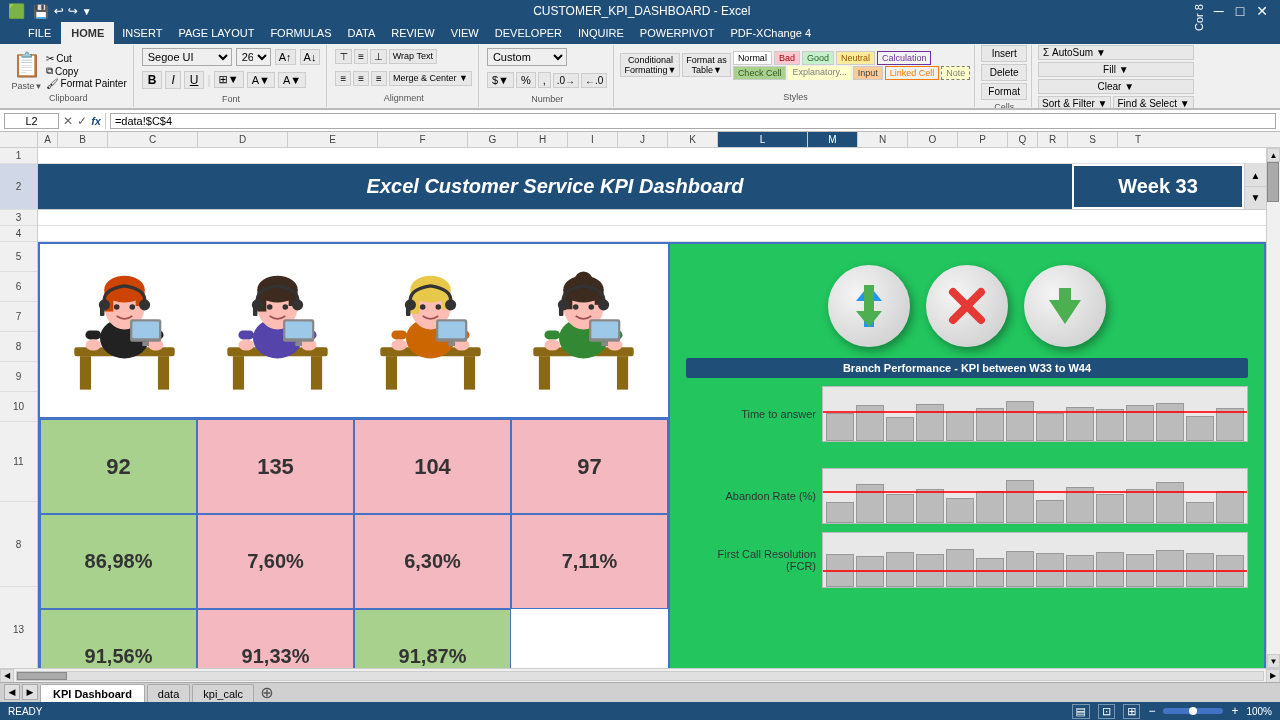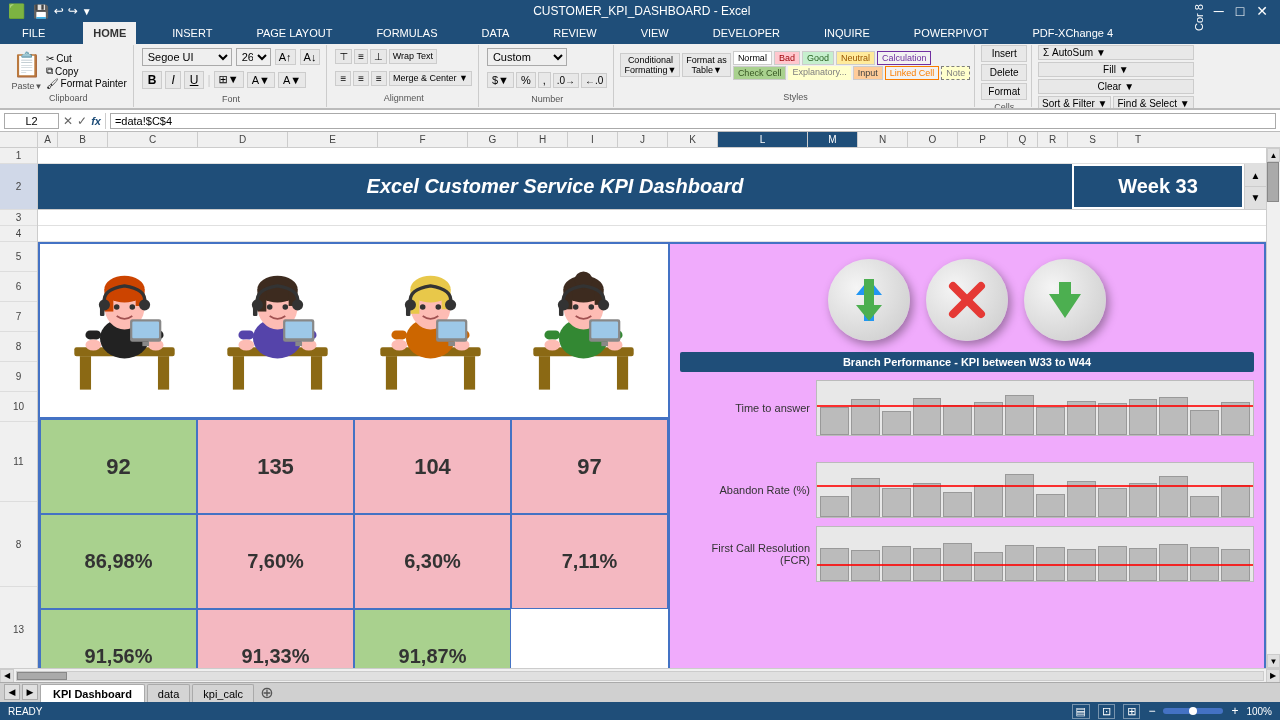--- a/index.html
+++ b/index.html
@@ -20,21 +20,21 @@
     </div>
     <div style="color:white; font-size:12px;">CUSTOMER_KPI_DASHBOARD - Excel</div>
     <div style="display:flex; gap:4px; align-items:center;">
       <span style="color:white; font-size:11px; writing-mode:vertical-rl; transform:rotate(180deg); height:40px; line-height:14px;">Cor 8</span>
       <span style="color:white; font-size:14px; cursor:pointer; padding:0 4px;">─</span>
       <span style="color:white; font-size:14px; cursor:pointer; padding:0 4px;">□</span>
       <span style="color:white; font-size:14px; cursor:pointer; padding:0 4px;">✕</span>
     </div>
   </div>
 
-  <div style="display:flex; background:#1f4e79; height:22px; align-items:flex-end; padding:0 12px;gap:28px;">
+  <div style="display:flex; background:#1f4e79; height:22px; align-items:flex-end; padding:0 18px;">
     <div style="background:#1f4e79; color:white; font-size:11px; padding:2px 10px; cursor:pointer; height:22px; display:flex; align-items:center;">FILE</div>
     <div style="background:#f0f0f0; color:#333; font-size:11px; padding:2px 10px; cursor:pointer; height:22px; display:flex; align-items:center; font-weight:bold;">HOME</div>
     <div style="background:#1f4e79; color:white; font-size:11px; padding:2px 8px; cursor:pointer; height:22px; display:flex; align-items:center;">INSERT</div>
     <div style="background:#1f4e79; color:white; font-size:11px; padding:2px 8px; cursor:pointer; height:22px; display:flex; align-items:center;">PAGE LAYOUT</div>
     <div style="background:#1f4e79; color:white; font-size:11px; padding:2px 8px; cursor:pointer; height:22px; display:flex; align-items:center;">FORMULAS</div>
     <div style="background:#1f4e79; color:white; font-size:11px; padding:2px 8px; cursor:pointer; height:22px; display:flex; align-items:center;">DATA</div>
     <div style="background:#1f4e79; color:white; font-size:11px; padding:2px 8px; cursor:pointer; height:22px; display:flex; align-items:center;">REVIEW</div>
     <div style="background:#1f4e79; color:white; font-size:11px; padding:2px 8px; cursor:pointer; height:22px; display:flex; align-items:center;">VIEW</div>
     <div style="background:#1f4e79; color:white; font-size:11px; padding:2px 8px; cursor:pointer; height:22px; display:flex; align-items:center;">DEVELOPER</div>
     <div style="background:#1f4e79; color:white; font-size:11px; padding:2px 8px; cursor:pointer; height:22px; display:flex; align-items:center;">INQUIRE</div>
@@ -393,21 +393,21 @@
                   </div>
                   <div style="border:1px solid #4472c4; background:#f4b8c1; display:flex; align-items:center; justify-content:center; font-size:20px; font-weight:bold; color:#333; cursor:pointer;">
                     <span>91,33%</span>
                   </div>
                   <div style="border:1px solid #4472c4; background:#a9d18e; display:flex; align-items:center; justify-content:center; font-size:20px; font-weight:bold; color:#333; cursor:pointer;">
                     <span>91,87%</span>
                   </div>
                 </div>
               </div>
 
-              <div style="flex:1; padding:10px; display:flex; flex-direction:column; gap:6px; background:#f0abfc;">
+              <div style="flex:1; padding:16px; display:flex; flex-direction:column; gap:6px; background:#22c55e;">
 
                 <div style="display:flex; justify-content:center; gap:16px; height:92px; align-items:center;">
 
                   <div style="width:82px; height:82px; border-radius:50%; background:radial-gradient(circle at 35% 35%, #f5f5f5, #c8c8c8); box-shadow:3px 4px 10px rgba(0,0,0,0.35); display:flex; align-items:center; justify-content:center; cursor:pointer; position:relative;">
                     <svg width="50" height="50" viewBox="0 0 50 50">
                       <polygon points="25,4 38,20 30,20 30,46 20,46 20,20 12,20" fill="#2196F3"></polygon>
                       <polygon points="25,46 38,30 30,30 30,4 20,4 20,30 12,30" fill="#4CAF50"></polygon>
                     </svg>
                   </div>
 

